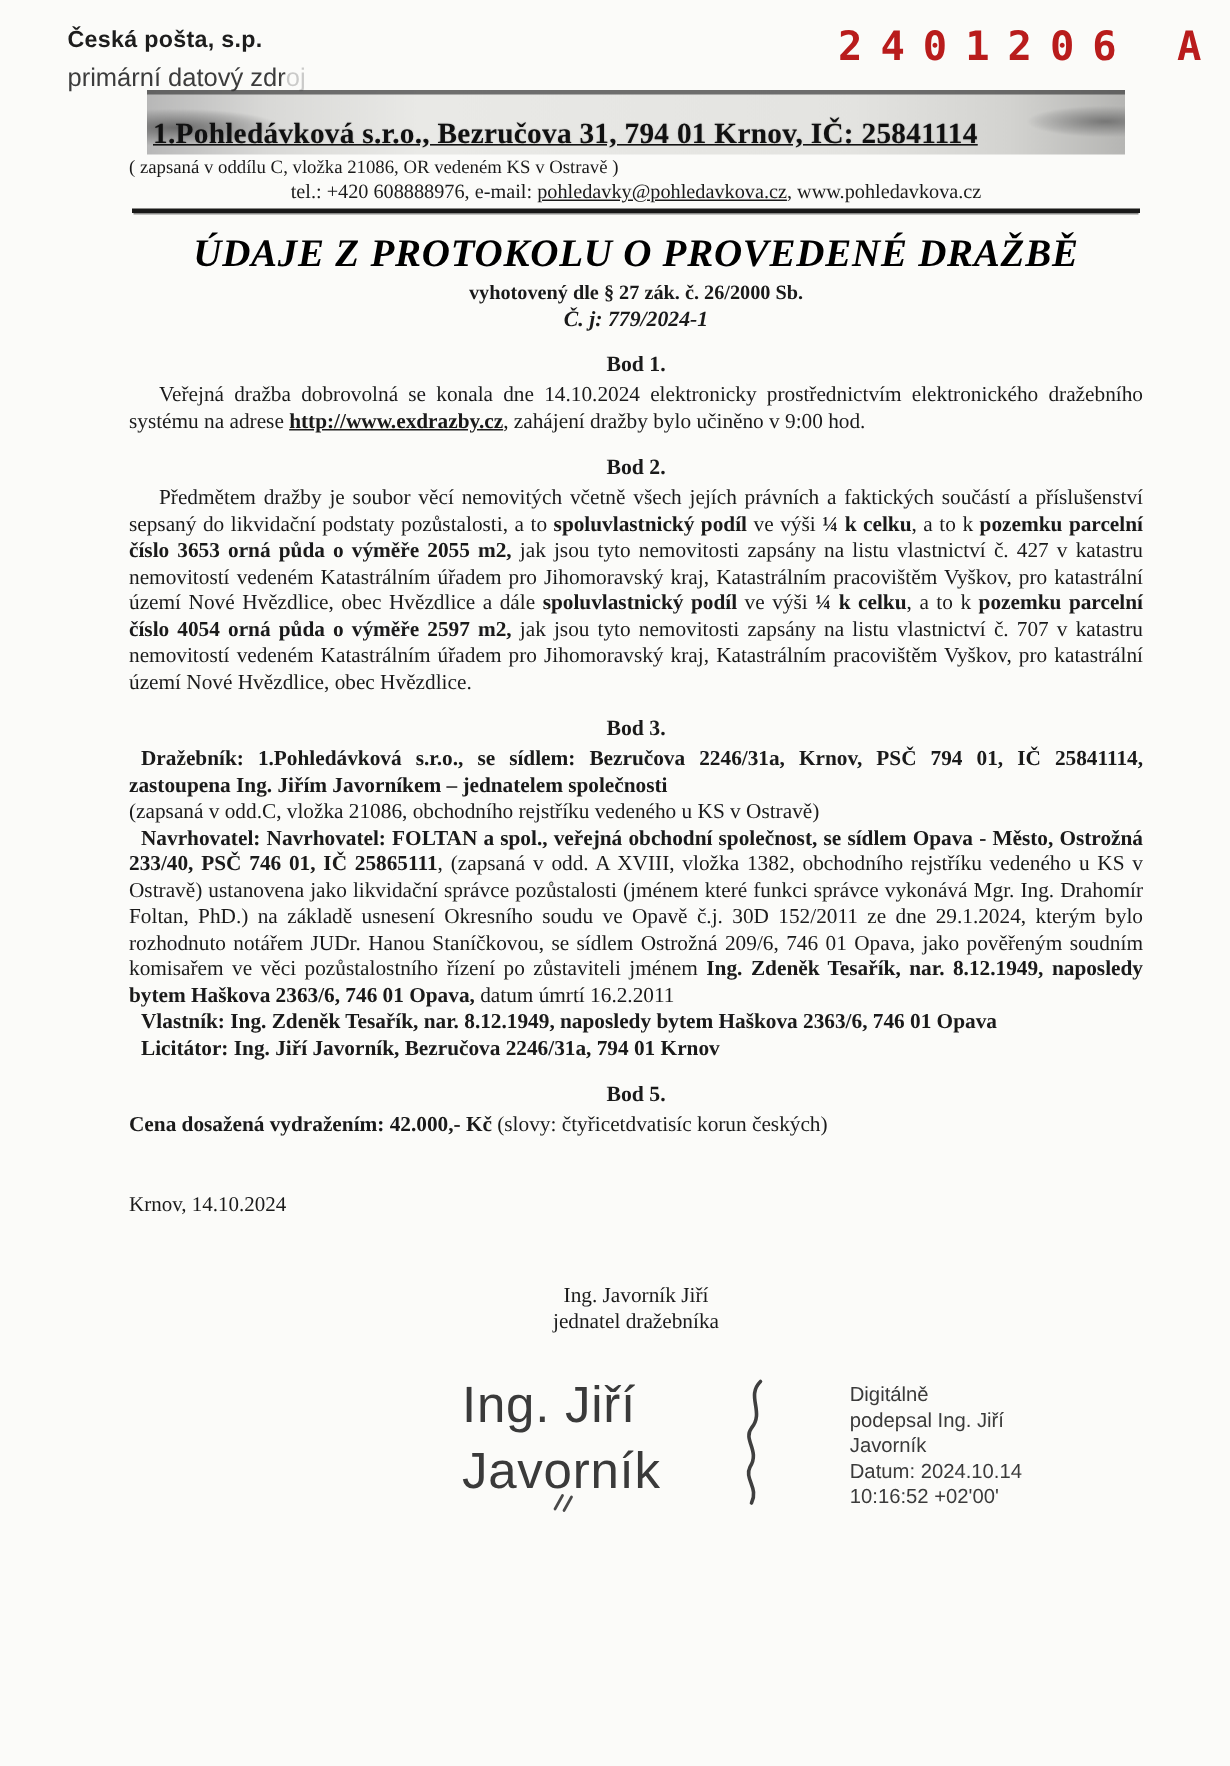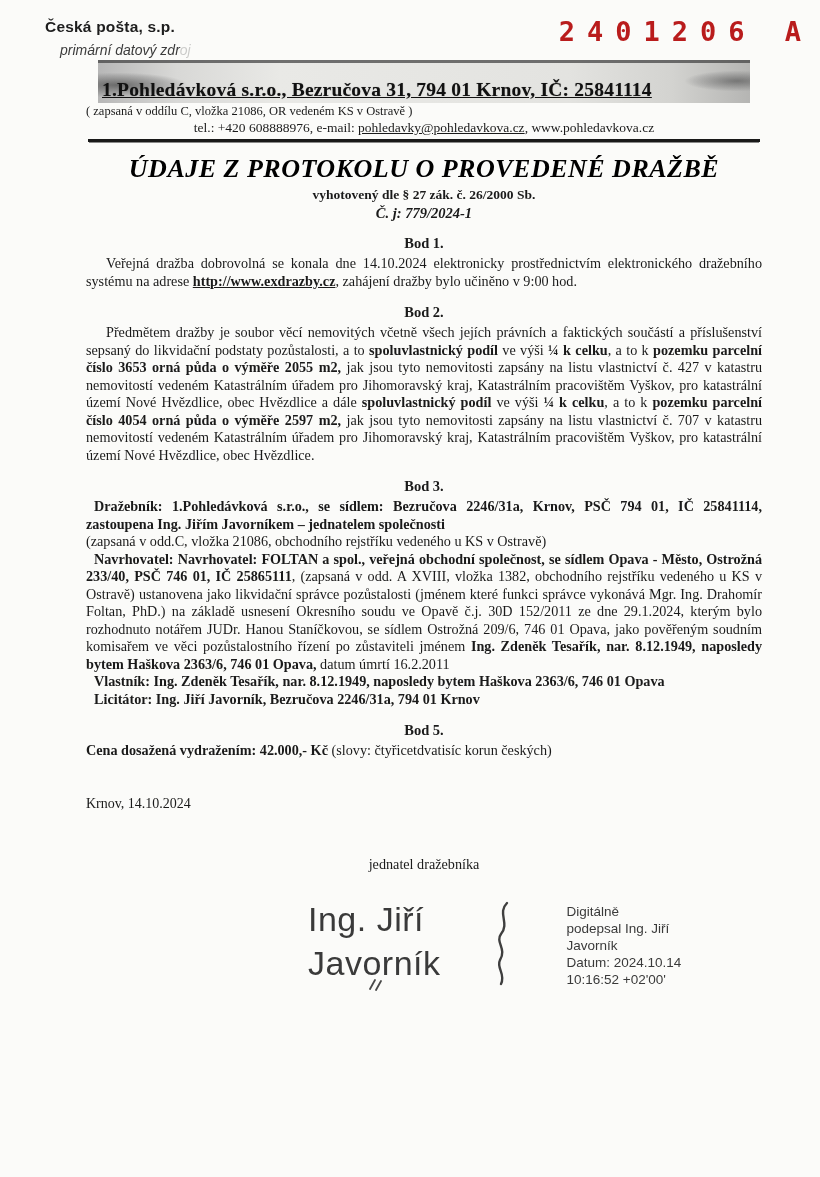--- a/index.html
+++ b/index.html
@@ -11,21 +11,21 @@
     position:relative;
     overflow:hidden;
   }
   .b{font-weight:bold;}
   .u{text-decoration:underline;}
   .f{opacity:.25;}
 
   
   .postal{position:absolute;left:45px;top:18px;font-family:"Liberation Sans",sans-serif;}
   .postal-line1{font-weight:bold;font-size:15.5px;color:#1d1d1d;letter-spacing:.2px;}
-  .postal-line2{font-style:italic;font-size:14px;color:#3c3c3c;margin-top:6px;margin-left:15px;}
+  .postal-line2{font-size:17px;color:#3c3c3c;margin-top:6px;}
 
   
   .stamp-number{
     position:absolute;right:7px;top:16px;
     font-family:"DejaVu Sans Mono",monospace;
     font-weight:bold;font-size:27px;color:#b91c1c;
     letter-spacing:12px;white-space:nowrap;
   }
 
   .doc{padding:60px 58px 0 86px;}
@@ -126,20 +126,21 @@
   <p class="par indent8 mt16"><span class="b">Vlastník: Ing. Zdeněk Tesařík, nar. 8.12.1949, naposledy bytem Haškova 2363/6, 746 01 Opava</span></p>
 
   <p class="par indent8 mt16"><span class="b">Licitátor: Ing. Jiří Javorník, Bezručova 2246/31a, 794 01 Krnov</span></p>
 
   <div class="bod-heading">Bod 5.</div>
   <p class="par"><span class="b">Cena dosažená vydražením: 42.000,- Kč</span><span> (slovy: čtyřicetdvatisíc korun českých)</span></p>
 
   <p class="place-date">Krnov, 14.10.2024</p>
 
   <div class="signer-block">
+    <div>Ing. Javorník Jiří</div>
     <div>jednatel dražebníka</div>
   </div>
 
   <div class="sig-block">
     <div class="sig-name">
       <div>Ing. Jiří</div>
       <div>Javorník</div>
       <span class="pen-mark">
         <svg width="18" height="14" viewBox="0 0 18 14">
             <path d="M2 12 L7 3 M8 13 L13 4" stroke="#4a4a4a" stroke-width="1.8" fill="none" stroke-linecap="round"></path>

